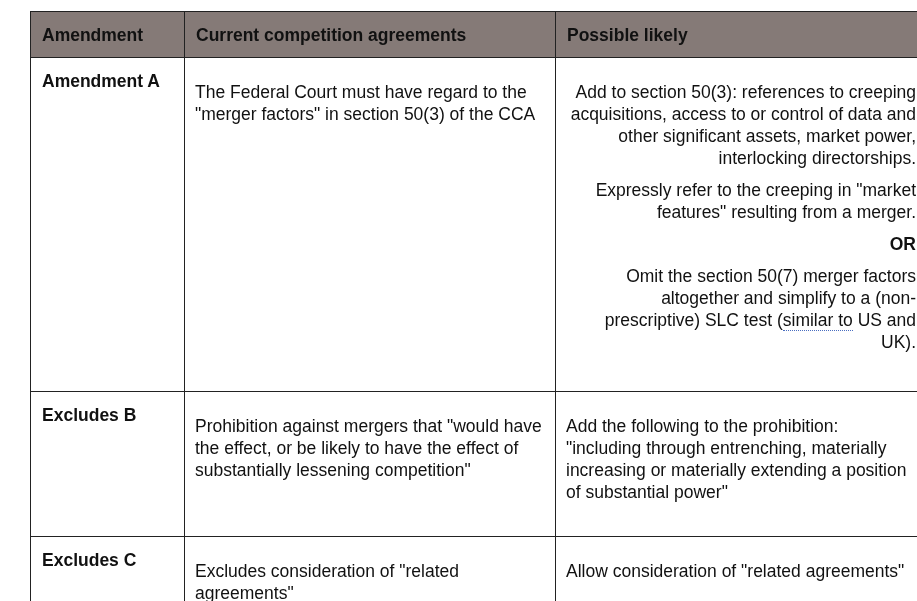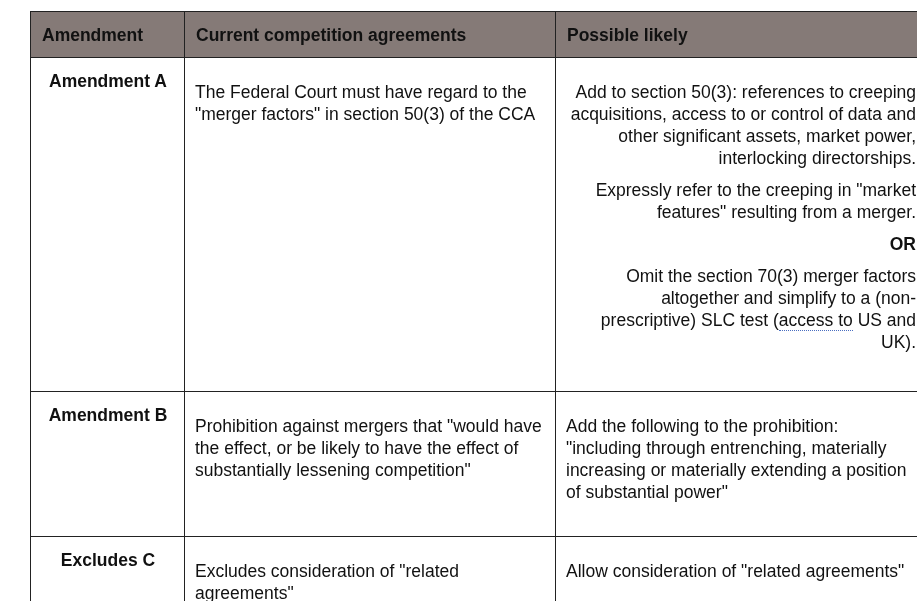--- a/index.html
+++ b/index.html
@@ -5,21 +5,21 @@
   html, body { margin:0; padding:0; background:#ffffff; }
   body { width:917px; height:601px; position:relative; overflow:hidden;
          font-family:"Liberation Sans", sans-serif; color:#111; }
   table { position:absolute; left:2px; top:11px; width:896px;
           border-collapse:collapse; table-layout:fixed;margin-left:28px; }
   col.c1 { width:154px; } col.c2 { width:371px; } col.c3 { width:371px; }
   th, td { border:1px solid #222; vertical-align:top; text-align:left;
            font-size:17.5px; line-height:22px; padding:0 10px; }
   thead th { background:#857a77; font-weight:bold; height:45px;
              vertical-align:middle; padding:0 11px; }
-  td.am { font-weight:bold; padding-top:12px; padding-left:11px;text-align:center; }
+  td.am { font-weight:bold; padding-top:12px; padding-left:11px; }
   td.txt { padding-top:23px; }
   td p { margin:0 0 10px 0;text-align:right; }
   td p.or { font-weight:bold; }
   .dotted { border-bottom:1px dotted #4a6ec0; }
   tr.rowA td { height:310px; }
   tr.rowB td { height:121px; }
   tr.rowC td { height:55px; }
 </style>
 </head>
 <body>
@@ -38,25 +38,25 @@
     </tr>
   </thead>
   <tbody>
     <tr class="rowA">
       <td class="am">Amendment A</td>
       <td class="txt">The Federal Court must have regard to the "merger factors" in section 50(3) of the CCA</td>
       <td class="txt">
         <p>Add to section 50(3): references to creeping acquisitions, access to or control of data and other significant assets, market power, interlocking directorships.</p>
         <p>Expressly refer to the creeping in "market features" resulting from a merger.</p>
         <p class="or">OR</p>
-        <p><span>Omit the section 70(3) merger factors altogether and simplify to a (non-prescriptive) SLC test (</span><span class="dotted">access to</span><span> US and UK).</span></p>
+        <p><span>Omit the section 50(7) merger factors altogether and simplify to a (non-prescriptive) SLC test (</span><span class="dotted">similar to</span><span> US and UK).</span></p>
       </td>
     </tr>
     <tr class="rowB">
-      <td class="am">Amendment B</td>
+      <td class="am">Excludes B</td>
       <td class="txt">Prohibition against mergers that "would have the effect, or be likely to have the effect of substantially lessening competition"</td>
       <td class="txt">Add the following to the prohibition: "including through entrenching, materially increasing or materially extending a position of substantial power"</td>
     </tr>
     <tr class="rowC">
       <td class="am">Excludes C</td>
       <td class="txt">Excludes consideration of "related agreements"</td>
       <td class="txt">Allow consideration of "related agreements"</td>
     </tr>
   </tbody>
 </table>

